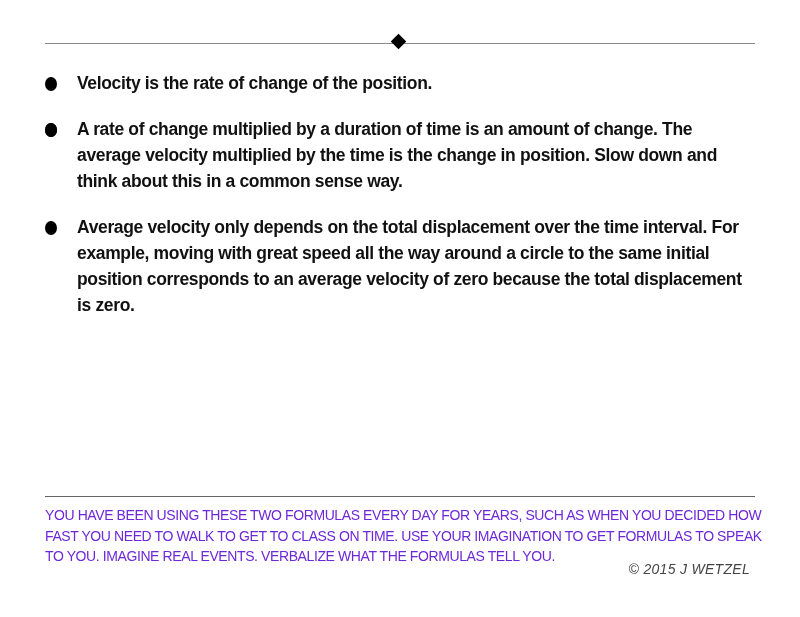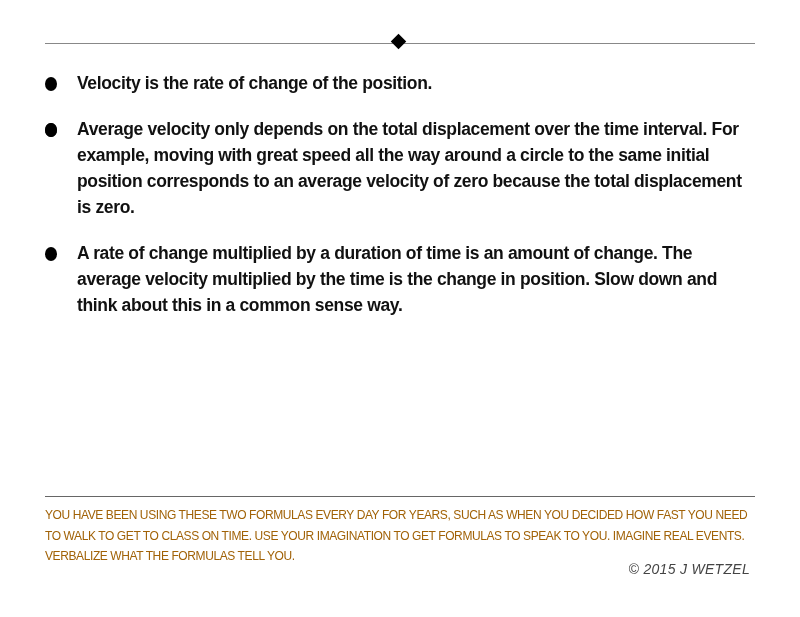--- a/index.html
+++ b/index.html
@@ -6,43 +6,43 @@
   body { width: 800px; height: 617px; position: relative; overflow: hidden;
          font-family: "Liberation Sans Narrow", "Liberation Sans", sans-serif; color: #111; }
   .top-rule { position: absolute; left: 45px; top: 43px; width: 710px; height: 1px; background: #888; }
   .diamond { position: absolute; left: 393px; top: 36px; width: 11px; height: 11px; background: #000;
              transform: rotate(45deg); }
   .bullets { position: absolute; left: 45px; top: 70px; width: 715px; margin: 0; padding: 0; list-style: none; }
   .bullet-item { position: relative; padding-left: 32px; font-size: 17.5px; line-height: 26px;
                  margin-bottom: 20px; letter-spacing: -0.35px; transform-origin: left; font-weight: bold; }
   .bullet-dot { position: absolute; left: 0; top: 7px; width: 12px; height: 14px; border-radius: 50%; background: #000; }
   .bottom-rule { position: absolute; left: 45px; top: 496px; width: 710px; height: 1px; background: #666; }
-  .footer-text { position: absolute; left: 45px; top: 505px; width: 720px; font-size: 12px; line-height: 20.5px;
-                 letter-spacing: -0.4px; color: #a16207; }
+  .footer-text { position: absolute; left: 45px; top: 505px; width: 720px; font-size: 14px; line-height: 20.5px;
+                 letter-spacing: -0.4px; color: #6d28d9; }
   .copyright { position: absolute; right: 50px; top: 561px; font-size: 14px; font-style: italic; color: #444; letter-spacing: 0.3px; }
 </style>
 </head>
 <body>
 
 <div class="top-rule"></div>
 <div class="diamond"></div>
 
 <ul class="bullets">
   <li class="bullet-item">
     <span class="bullet-dot"></span>
     <span>Velocity is the rate of change of the position.</span>
   </li>
   <li class="bullet-item">
     <span class="bullet-dot"></span>
   </li>
   <li class="bullet-item">
     <span class="bullet-dot"></span>
-    <span>Average velocity only depends on the total displacement over the time interval. For example, moving with great speed all the way around a circle to the same initial position corresponds to an average velocity of zero because the total displacement is zero.</span>
+    <span>A rate of change multiplied by a duration of time is an amount of change.  The average velocity multiplied by the time is the change in position.  Slow down and think about this in a common sense way.</span>
   </li>
   <li class="bullet-item">
     <span class="bullet-dot"></span>
-    <span>A rate of change multiplied by a duration of time is an amount of change.  The average velocity multiplied by the time is the change in position.  Slow down and think about this in a common sense way.</span>
+    <span>Average velocity only depends on the total displacement over the time interval. For example, moving with great speed all the way around a circle to the same initial position corresponds to an average velocity of zero because the total displacement is zero.</span>
   </li>
 </ul>
 
 <div class="bottom-rule"></div>
 <div class="footer-text">YOU HAVE BEEN USING THESE TWO FORMULAS EVERY DAY FOR YEARS, SUCH AS WHEN YOU DECIDED HOW FAST YOU NEED TO WALK TO GET TO CLASS ON TIME.  USE YOUR IMAGINATION TO GET FORMULAS TO SPEAK TO YOU.  IMAGINE REAL EVENTS.  VERBALIZE WHAT THE FORMULAS TELL YOU.</div>
 <div class="copyright">© 2015 J WETZEL</div>
 
 </body></html>

